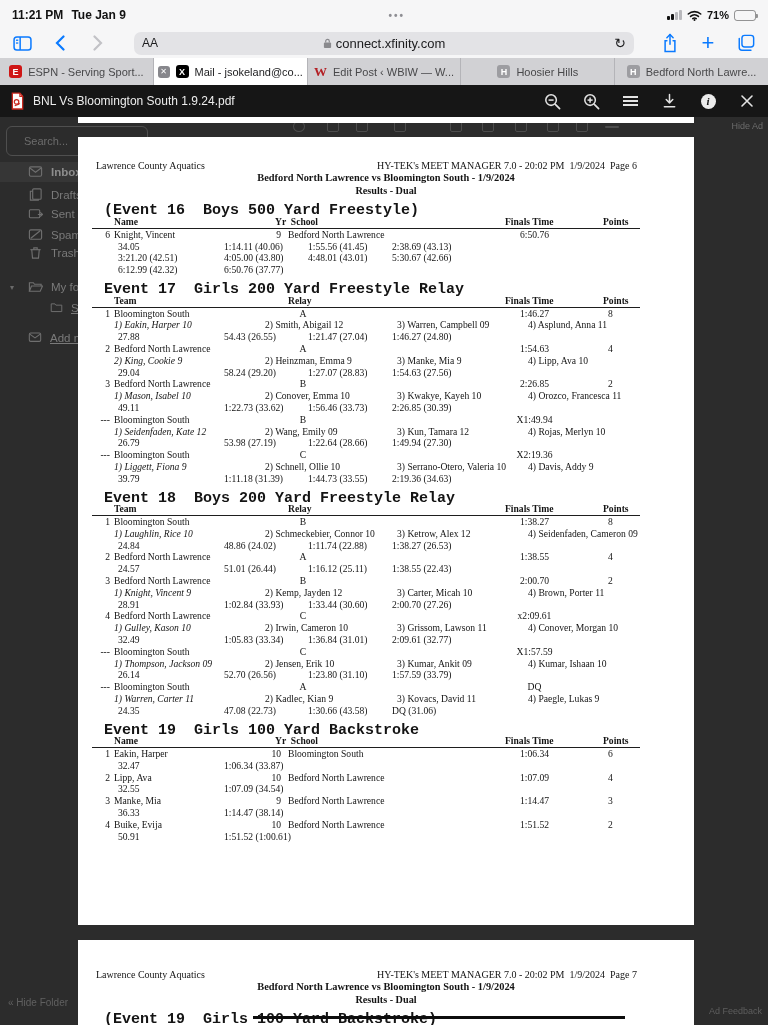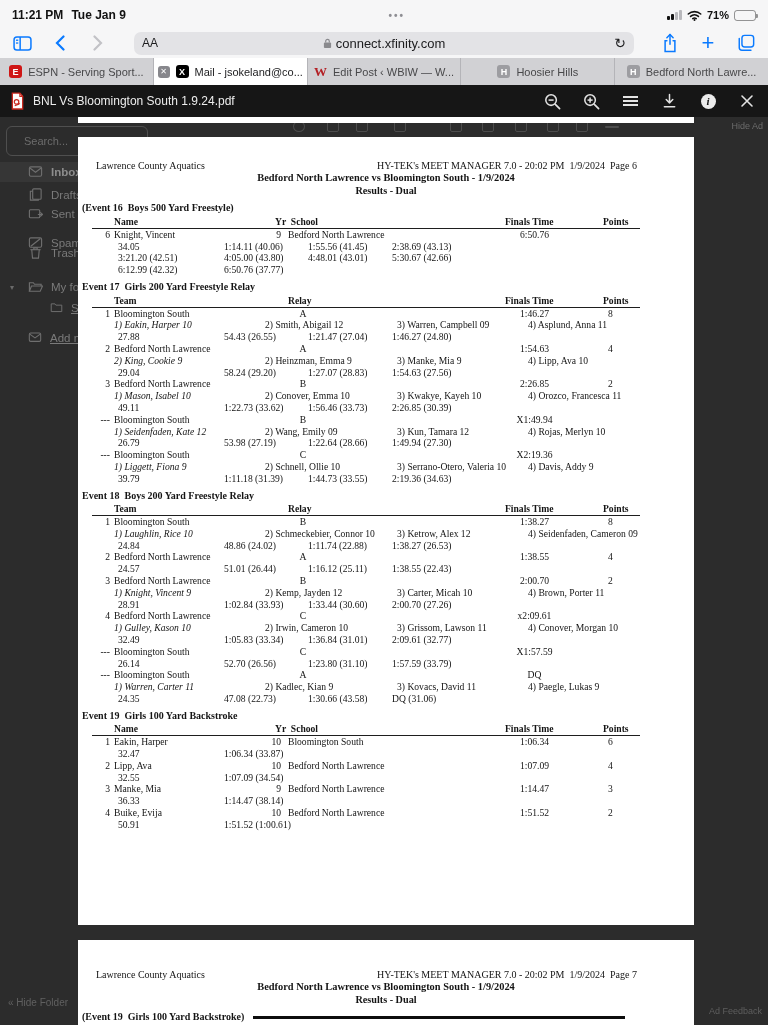--- a/index.html
+++ b/index.html
@@ -82,21 +82,21 @@
   .pdf-page{position:absolute;left:78px;width:616px;background:#fff;z-index:2;overflow:hidden;
             font-family:"Liberation Serif","DejaVu Serif",serif;color:#141414;}
   #page1{top:20px;height:788px;padding-top:23px;}
   #page2{top:823px;height:85px;padding-top:29px;}
   .pdf-line{position:relative;height:12.2px;font-size:10px;white-space:pre;}
   .pdf-org{position:absolute;left:18px;top:0;}
   .pdf-meta{position:absolute;right:57px;top:0;}
   .pdf-title{text-align:center;font-weight:bold;font-size:10.4px;height:12.6px;white-space:pre;}
   .pdf-sub{text-align:center;font-weight:bold;font-size:10.2px;height:12.6px;white-space:pre;}
   .pdf-section{margin-top:5px;}
-  .ev-title{position:relative;height:13.5px;font-weight:bold;font-size:10px;padding-left:4px;white-space:pre;}
+  .ev-title{position:relative;height:13.5px;font-weight:bold;font-size:15px;padding-left:26px;white-space:pre;font-family:Liberation Mono, monospace;}
   .strike-line{position:absolute;left:175px;top:5px;width:372px;height:3px;background:#0d0d0d;}
   .colhead{position:relative;height:13px;margin-left:14px;width:548px;border-bottom:1.6px solid #1e1e1e;
            font-weight:bold;font-size:9.6px;}
   .colhead span{position:absolute;bottom:1px;white-space:pre;}
   .ch1{left:22px;} .ind .ch2{left:183px;} .rel .ch2{left:196px;} .ch3{left:413px;} .ch4{left:511px;}
   .pl{position:relative;height:11.8px;font-size:9.6px;white-space:pre;}
   .pl span{position:absolute;top:0;}
   .c-place{left:0;width:32px;text-align:right;}
   .c-name{left:36px;}
   .c-yr{left:150px;width:53px;text-align:right;}
@@ -287,21 +287,21 @@
               </svg></span>
             <span class="lbl">Drafts</span>
           </div>
           <div class="side-item" style="top: 87px;">
             <span><svg viewBox="0 0 16 16" width="15" height="15">
                 <rect x="1.5" y="4" width="11" height="8.5" rx="1" fill="none" stroke="#6f6f6f" stroke-width="1.2"></rect>
                 <path d="M10.5 9h5M13 6.8L15.5 9L13 11.2" fill="none" stroke="#6f6f6f" stroke-width="1.2"></path>
               </svg></span>
             <span class="lbl">Sent</span>
           </div>
-          <div class="side-item" style="top: 116px;">
+          <div class="side-item" style="top: 108px;">
             <span><svg viewBox="0 0 16 16" width="15" height="15">
                 <rect x="1.5" y="3" width="13" height="10" rx="1.5" fill="none" stroke="#6f6f6f" stroke-width="1.2"></rect>
                 <line x1="3" y1="12" x2="13" y2="4" stroke="#6f6f6f" stroke-width="1.2"></line>
               </svg></span>
             <span class="lbl">Spam</span>
           </div>
           <div class="side-item" style="top: 126px;">
             <span><svg viewBox="0 0 16 16" width="15" height="15">
                 <path d="M4 5l.8 9h6.4L12 5" fill="none" stroke="#6f6f6f" stroke-width="1.2"></path>
                 <line x1="2.5" y1="5" x2="13.5" y2="5" stroke="#6f6f6f" stroke-width="1.2"></line>
@@ -388,20 +388,21 @@
           <div class="pl"><span class="c-sp1">24.84</span><span class="c-sp2">48.86 (24.02)</span><span class="c-sp3">1:11.74 (22.88)</span><span class="c-sp4">1:38.27 (26.53)</span></div>
           <div class="pl"><span class="c-place">2</span><span class="c-name">Bedford North Lawrence</span><span class="c-relay">A</span><span class="c-finals">1:38.55</span><span class="c-points">4</span></div>
           <div class="pl"><span class="c-sp1">24.57</span><span class="c-sp2">51.01 (26.44)</span><span class="c-sp3">1:16.12 (25.11)</span><span class="c-sp4">1:38.55 (22.43)</span></div>
           <div class="pl"><span class="c-place">3</span><span class="c-name">Bedford North Lawrence</span><span class="c-relay">B</span><span class="c-finals">2:00.70</span><span class="c-points">2</span></div>
           <div class="pl"><span class="c-sw1">1) Knight, Vincent 9</span><span class="c-sw2">2) Kemp, Jayden 12</span><span class="c-sw3">3) Carter, Micah 10</span><span class="c-sw4">4) Brown, Porter 11</span></div>
           <div class="pl"><span class="c-sp1">28.91</span><span class="c-sp2">1:02.84 (33.93)</span><span class="c-sp3">1:33.44 (30.60)</span><span class="c-sp4">2:00.70 (27.26)</span></div>
           <div class="pl"><span class="c-place">4</span><span class="c-name">Bedford North Lawrence</span><span class="c-relay">C</span><span class="c-finals">x2:09.61</span><span class="c-points"></span></div>
           <div class="pl"><span class="c-sw1">1) Gulley, Kason 10</span><span class="c-sw2">2) Irwin, Cameron 10</span><span class="c-sw3">3) Grissom, Lawson 11</span><span class="c-sw4">4) Conover, Morgan 10</span></div>
           <div class="pl"><span class="c-sp1">32.49</span><span class="c-sp2">1:05.83 (33.34)</span><span class="c-sp3">1:36.84 (31.01)</span><span class="c-sp4">2:09.61 (32.77)</span></div>
           <div class="pl"><span class="c-place">---</span><span class="c-name">Bloomington South</span><span class="c-relay">C</span><span class="c-finals">X1:57.59</span><span class="c-points"></span></div>
+          <div class="pl"><span class="c-sw1">1) Thompson, Jackson 09</span><span class="c-sw2">2) Jensen, Erik 10</span><span class="c-sw3">3) Kumar, Ankit 09</span><span class="c-sw4">4) Kumar, Ishaan 10</span></div>
           <div class="pl"><span class="c-sp1">26.14</span><span class="c-sp2">52.70 (26.56)</span><span class="c-sp3">1:23.80 (31.10)</span><span class="c-sp4">1:57.59 (33.79)</span></div>
           <div class="pl"><span class="c-place">---</span><span class="c-name">Bloomington South</span><span class="c-relay">A</span><span class="c-finals">DQ</span><span class="c-points"></span></div>
           <div class="pl"><span class="c-sw1">1) Warren, Carter 11</span><span class="c-sw2">2) Kadlec, Kian 9</span><span class="c-sw3">3) Kovacs, David 11</span><span class="c-sw4">4) Paegle, Lukas 9</span></div>
           <div class="pl"><span class="c-sp1">24.35</span><span class="c-sp2">47.08 (22.73)</span><span class="c-sp3">1:30.66 (43.58)</span><span class="c-sp4">DQ (31.06)</span></div>
         </div>
         <div class="pdf-section ind">
           <div class="ev-title">Event 19  Girls 100 Yard Backstroke</div>
           <div class="colhead">
             <span class="ch1">Name</span>
             <span class="ch2">Yr  School</span>

